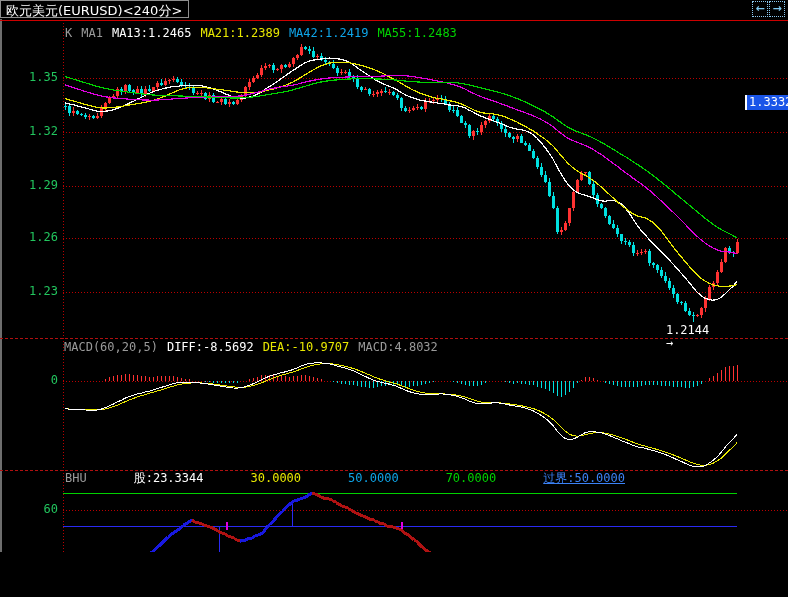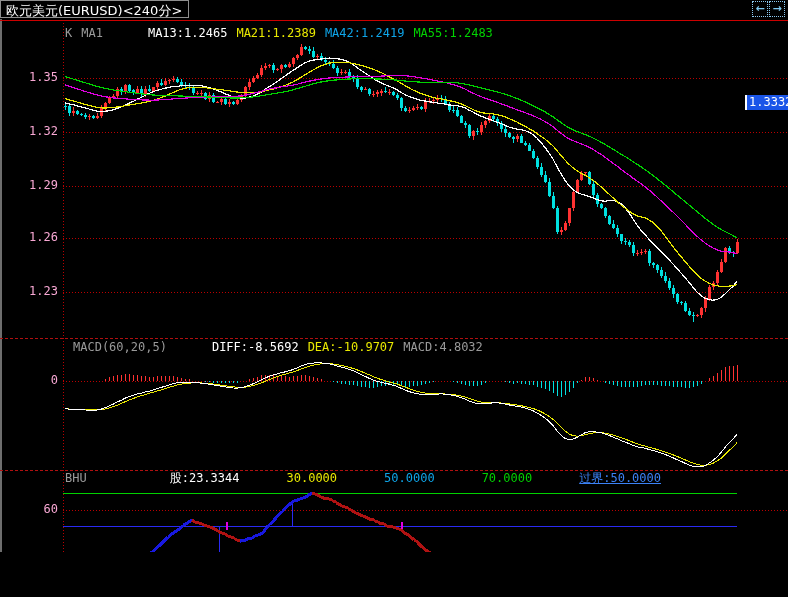--- a/index.html
+++ b/index.html
@@ -11,23 +11,23 @@
   #titlebox{position:absolute;left:0;top:0;height:18px;border:1px solid #8f8f8f;
             box-sizing:border-box;padding:1px 6px 0 5px;color:#fff;
             font:13px "DejaVu Sans","Liberation Sans",sans-serif;white-space:nowrap;}
   .navbtn{position:absolute;top:1px;width:16px;height:16px;box-sizing:border-box;
           border:1px dotted #8cc8f0;color:#7ec8f0;background:#000;font:bold 11px "DejaVu Sans",sans-serif;
           text-align:center;line-height:14px;cursor:pointer;}
   #btn-back{left:752px;} #btn-fwd{left:769px;}
   svg{position:absolute;left:0;top:0;}
   .lbl{position:absolute;font:12px "DejaVu Sans Mono",monospace;line-height:13px;white-space:pre;}
   .legend{position:absolute;display:flex;gap:9px;}
-  .c-gray{color:#9a9a9a;} .c-white{color:#ffffff;margin-left:36px;} .c-yellow{color:#e8e800;}
+  .c-gray{color:#9a9a9a;} .c-white{color:#ffffff;} .c-yellow{color:#e8e800;}
   .c-magenta{color:#0ea5e9;} .c-green{color:#00d200;} .c-blue{color:#3b82f6;text-decoration:underline;}
-  .tick{color:#f9a8d4;text-align:right;width:40px;left:18px;}
+  .tick{color:#22c55e;text-align:right;width:40px;left:18px;}
   #badge{position:absolute;background:#1a55e8;color:#fff;border-left:2px solid #fff;
          height:15px;line-height:15px;padding:0 2px;font:12px "DejaVu Sans Mono",monospace;}
   .anno{color:#fff;}
 </style>
 </head>
 <body>
 
 <div id="win">
   <div id="frame-left"></div>
   <div id="frame-top"></div>
@@ -777,24 +777,28 @@
 
   <div class="legend lbl" style="left:65px;top:27px;">
     <span class="c-gray">K</span>
     <span class="c-gray">MA1</span>
     <span class="c-white">MA13:1.2465</span>
     <span class="c-yellow">MA21:1.2389</span>
     <span class="c-magenta">MA42:1.2419</span>
     <span class="c-green">MA55:1.2483</span>
   </div>
 
+  <div class="lbl anno" style="left:637px;top:311px;">
+    <span>1.2144</span>
+    <span>→</span>
+  </div>
 
   <div id="badge" style="left:745px;top:95px;">1.3332</div>
 
-  <div class="legend lbl" style="left:65px;top:341px;padding-left:8px;">
+  <div class="legend lbl" style="left:56px;top:341px;padding-left:8px;">
     <span class="c-gray">MACD(60,20,5)</span>
     <span class="c-white">DIFF:-8.5692</span>
     <span class="c-yellow">DEA:-10.9707</span>
     <span class="c-gray">MACD:4.8032</span>
   </div>
 
   <div class="legend lbl" style="left:65px;top:472px;gap:47px;">
     <span class="c-gray">BHU</span>
     <span class="c-white">股:23.3344</span>
     <span class="c-yellow">30.0000</span>

